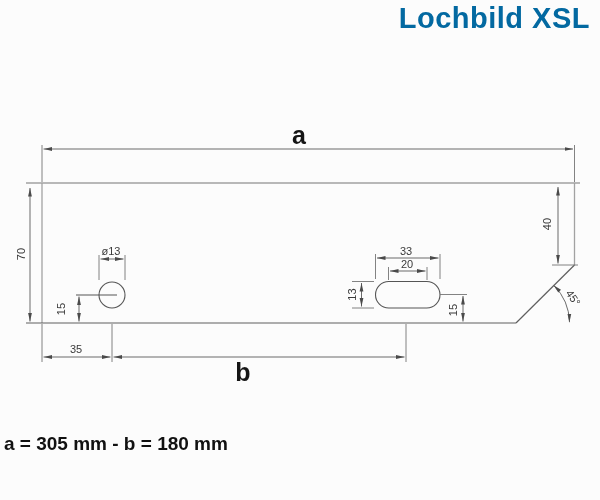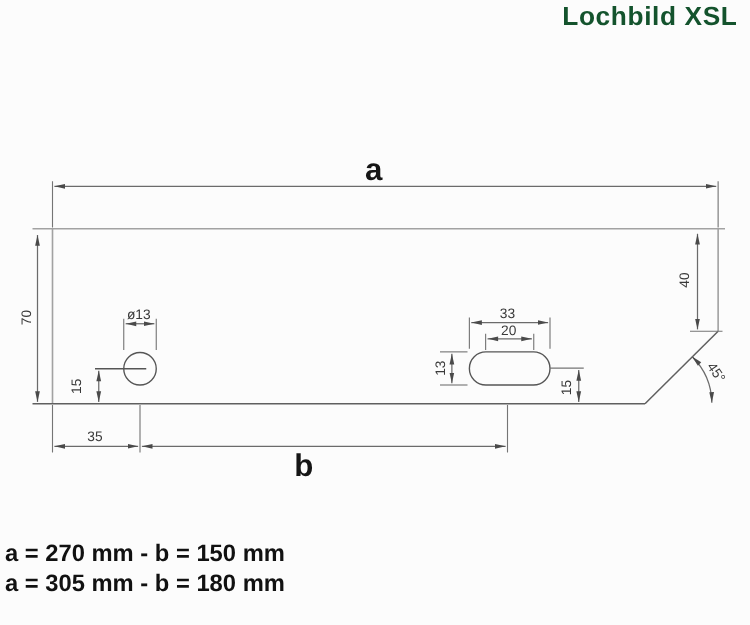--- a/index.html
+++ b/index.html
@@ -3,21 +3,21 @@
 <meta charset="utf-8">
 <style>
   html,body{margin:0;padding:0;}
   body{
     width:600px;height:500px;position:relative;overflow:hidden;
     background:#fcfcfc;
     font-family:"Liberation Sans", sans-serif;
   }
   .title{
     position:absolute;top:2px;right:10px;
-    font-size:21px;font-weight:bold;color:#14532d;letter-spacing:0.5px;
+    font-size:29px;font-weight:bold;color:#0369a1;letter-spacing:0.5px;
     white-space:nowrap;
   }
   .drawing{position:absolute;left:0;top:0;}
   .sizes{
     position:absolute;left:4px;top:432px;
     font-size:19px;font-weight:bold;color:#111;
     line-height:23.5px;white-space:nowrap;
   }
   svg text{
     font-family:"Liberation Sans", sans-serif;
@@ -126,15 +126,14 @@
     <text x="76" y="353" text-anchor="middle">35</text>
   </g>
   <g>
     <line class="ext" x1="406" y1="324" x2="406" y2="362"></line>
     <line class="dim" x1="113.5" y1="357" x2="404.5" y2="357" marker-start="url(#mS)" marker-end="url(#mE)"></line>
     <text class="big" x="243" y="381" text-anchor="middle">b</text>
   </g>
 </svg>
 
 <div class="sizes">
-  <div>a = 270 mm - b = 150 mm</div>
   <div>a = 305 mm - b = 180 mm</div>
 </div>
 
 </body></html>

